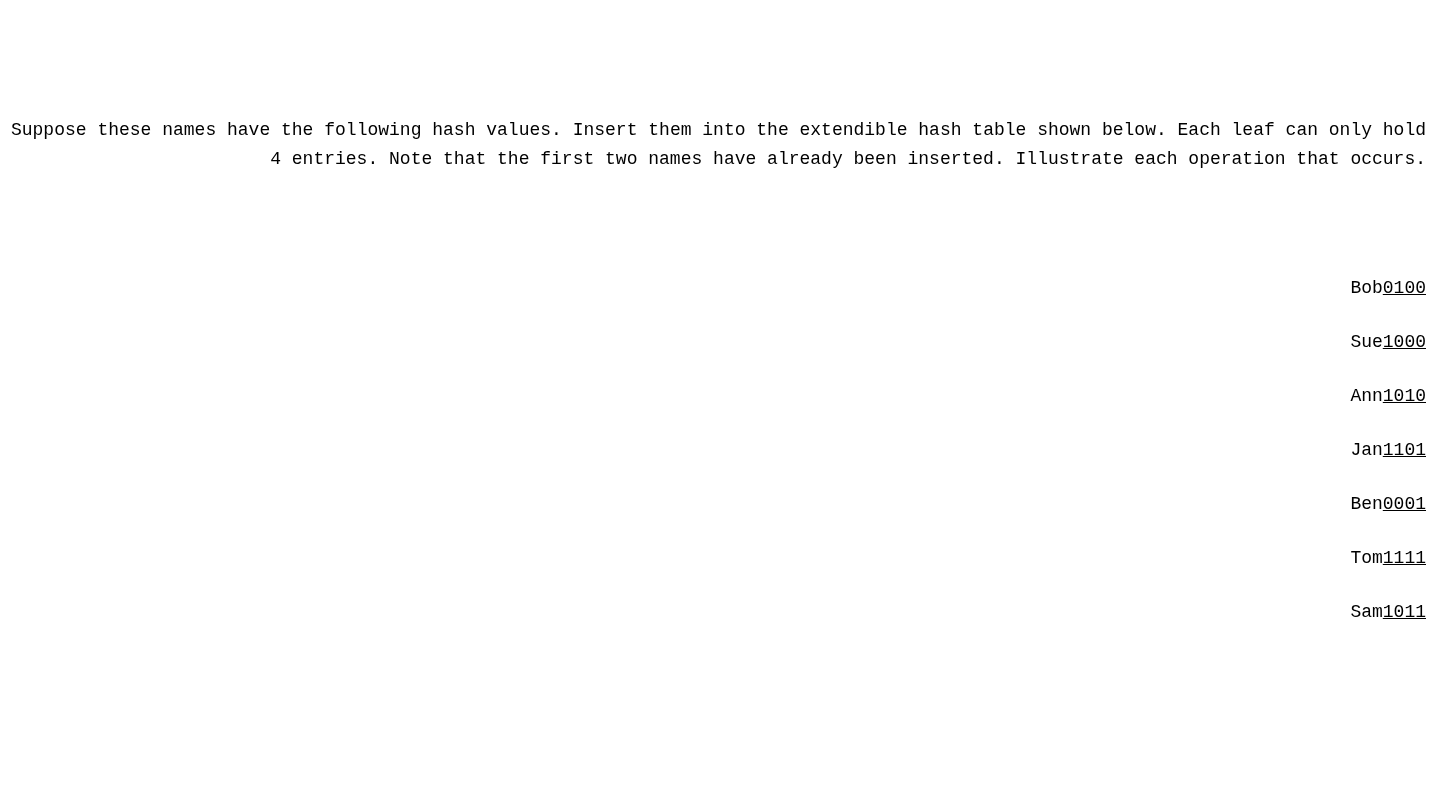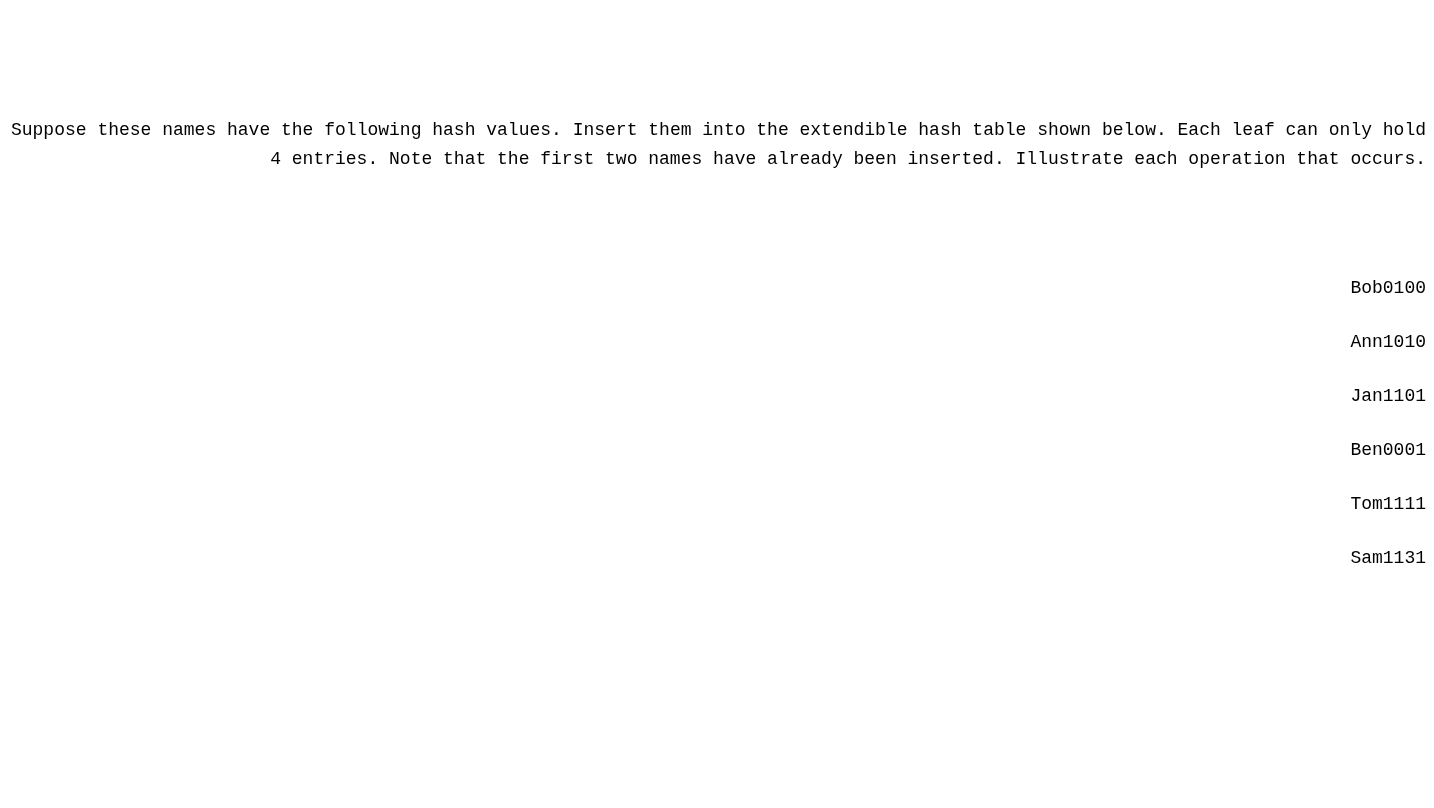--- a/index.html
+++ b/index.html
@@ -29,34 +29,36 @@
     .hash-row {
       display: block;
     }
     .hash-name {
       display: inline-block;
       width: 80px;
       font-family: Liberation Mono, monospace;
     }
     .hash-value {
       display: inline-block;
+      text-decoration: underline;
     }
   </style>
 </head>
 <body>
 
 
 
 <div class="problem-text">Suppose these names have the following hash values.  Insert them into the extendible hash table shown below.  Each leaf can only hold 4 entries.  Note that the first two names have already been inserted.  Illustrate each operation that occurs.</div>
 
 <div class="hash-list">
 <span class="hash-row"><span class="hash-name">Bob</span><span class="hash-value">0100</span></span>
+<span class="hash-row"><span class="hash-name">Sue</span><span class="hash-value">1000</span></span>
 <span class="hash-row"><span class="hash-name">Ann</span><span class="hash-value">1010</span></span>
 <span class="hash-row"><span class="hash-name">Jan</span><span class="hash-value">1101</span></span>
 <span class="hash-row"><span class="hash-name">Ben</span><span class="hash-value">0001</span></span>
 <span class="hash-row"><span class="hash-name">Tom</span><span class="hash-value">1111</span></span>
-<span class="hash-row"><span class="hash-name">Sam</span><span class="hash-value">1131</span></span>
+<span class="hash-row"><span class="hash-name">Sam</span><span class="hash-value">1011</span></span>
 </div>
 
 
 
 
 
 
 </body></html>

